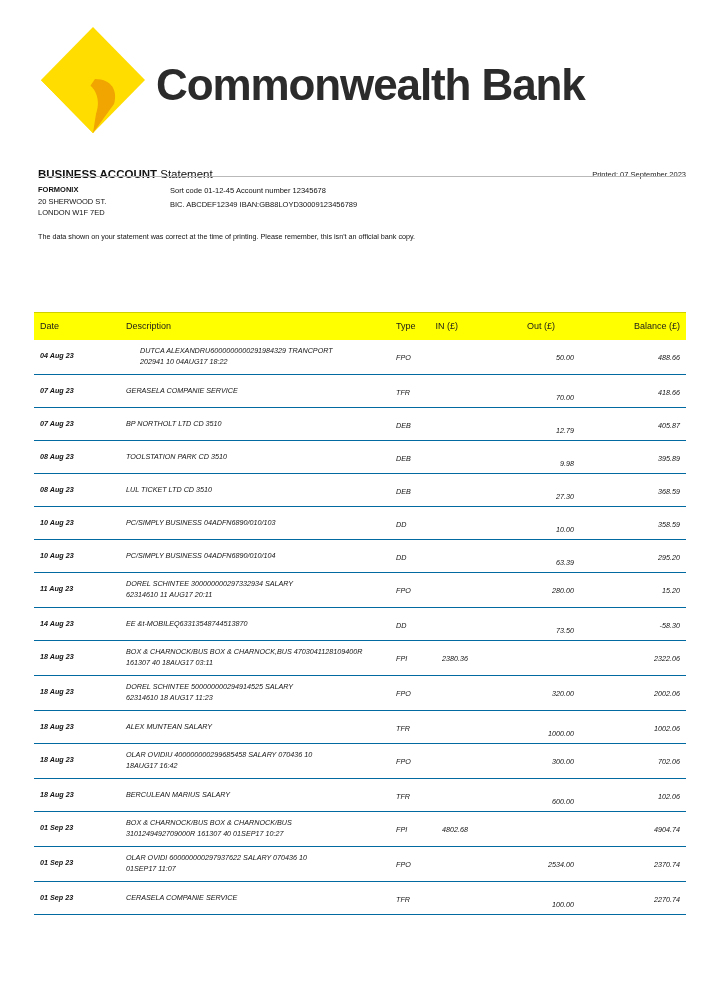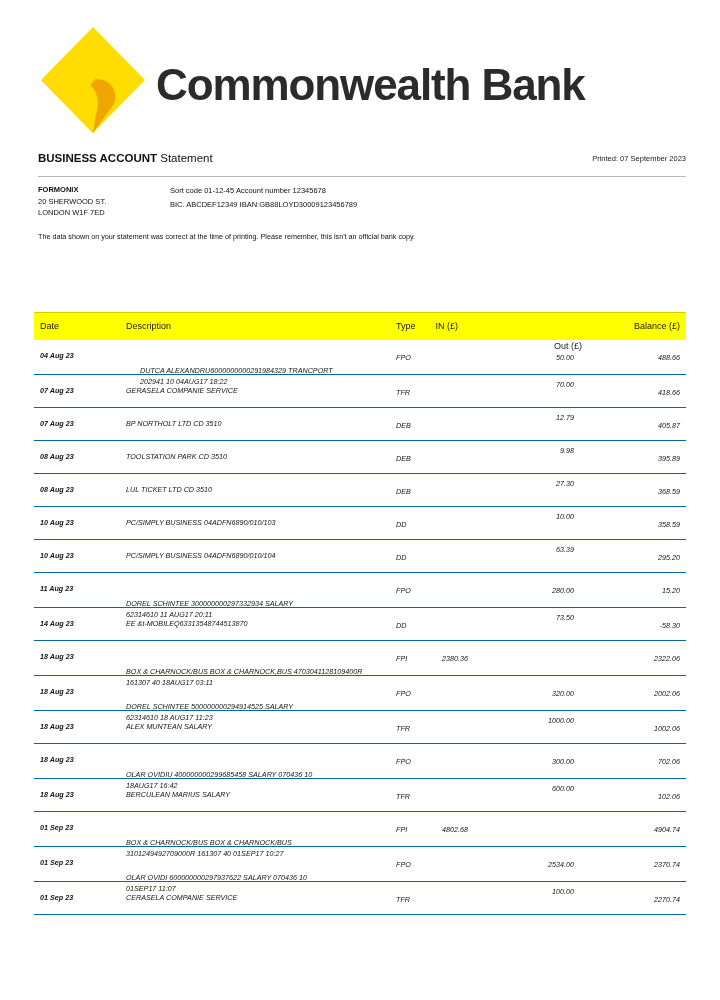--- a/index.html
+++ b/index.html
@@ -48,21 +48,21 @@
     letter-spacing: -1.1px;
     color: #2b2b2b;
     white-space: nowrap;
     font-family: "Liberation Sans", sans-serif;
   }
 
   
   .title-row {
     position: absolute;
     left: 38px;
-    top: 152px;
+    top: 168px;
     width: 648px;
     height: 24px;
   }
   .stmt-title {
     position: absolute;
     left: 0;
     top: 0;
     font-size: 11.5px;
     font-weight: bold;
     color: #111;
@@ -151,21 +151,21 @@
     top: 8px;
     font-size: 9px;
     color: #1a1a1a;
     white-space: nowrap;
   }
 
   .c-date   { left: 6px; }
   .c-desc   { left: 92px; }
   .c-type   { left: 362px; }
   .c-in     { right: 228px; text-align: right; }
-  .c-out    { right: 104px; margin-top: 20px; }
+  .c-out    { right: 131px; }
   .c-bal    { right: 6px; }
 
   .row {
     position: relative;
     border-bottom: 1px solid #0369a1;
     height: 32px;
     font-style: italic;
   }
   .row.tall { height: 34px; }
 
@@ -180,34 +180,34 @@
     font-weight: bold;
     font-size: 7.2px;
     white-space: nowrap;
   }
   .row .desc {
     left: 92px;
     top: 11px;
     width: 262px;
     line-height: 10.5px;
   }
-  .row.tall .desc { top: 6px; margin-top: 20px; }
+  .row.tall .desc { top: 6px; }
   .row .desc .l2 { display: block; }
   .row .type {
     left: 362px;
     top: 13px;
   }
   .row .amt-in {
     right: 218px;
     top: 13px;
     text-align: right;
   }
   .row .amt-out {
     right: 112px;
-    top: 5px;
+    top: 18px;
     text-align: right;
   }
   .row .amt-bal {
     right: 6px;
     top: 13px;
     text-align: right;
   }
   .row.tall .type,
   .row.tall .amt-in,
   .row.tall .amt-out,

